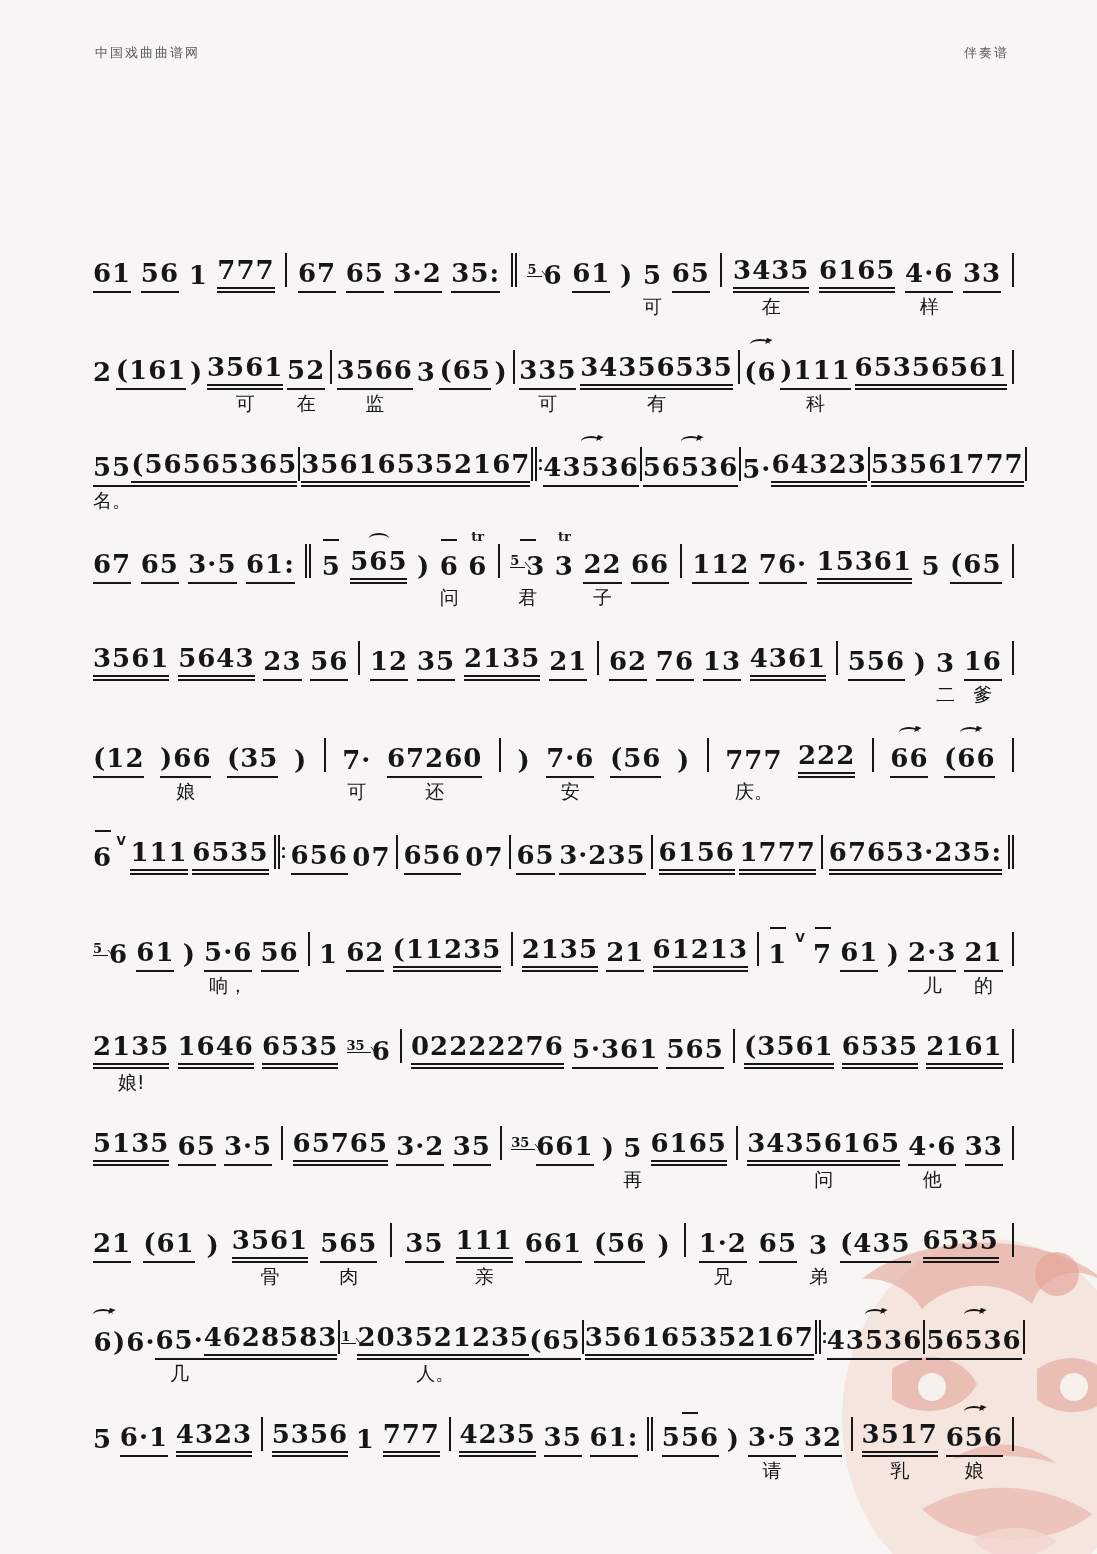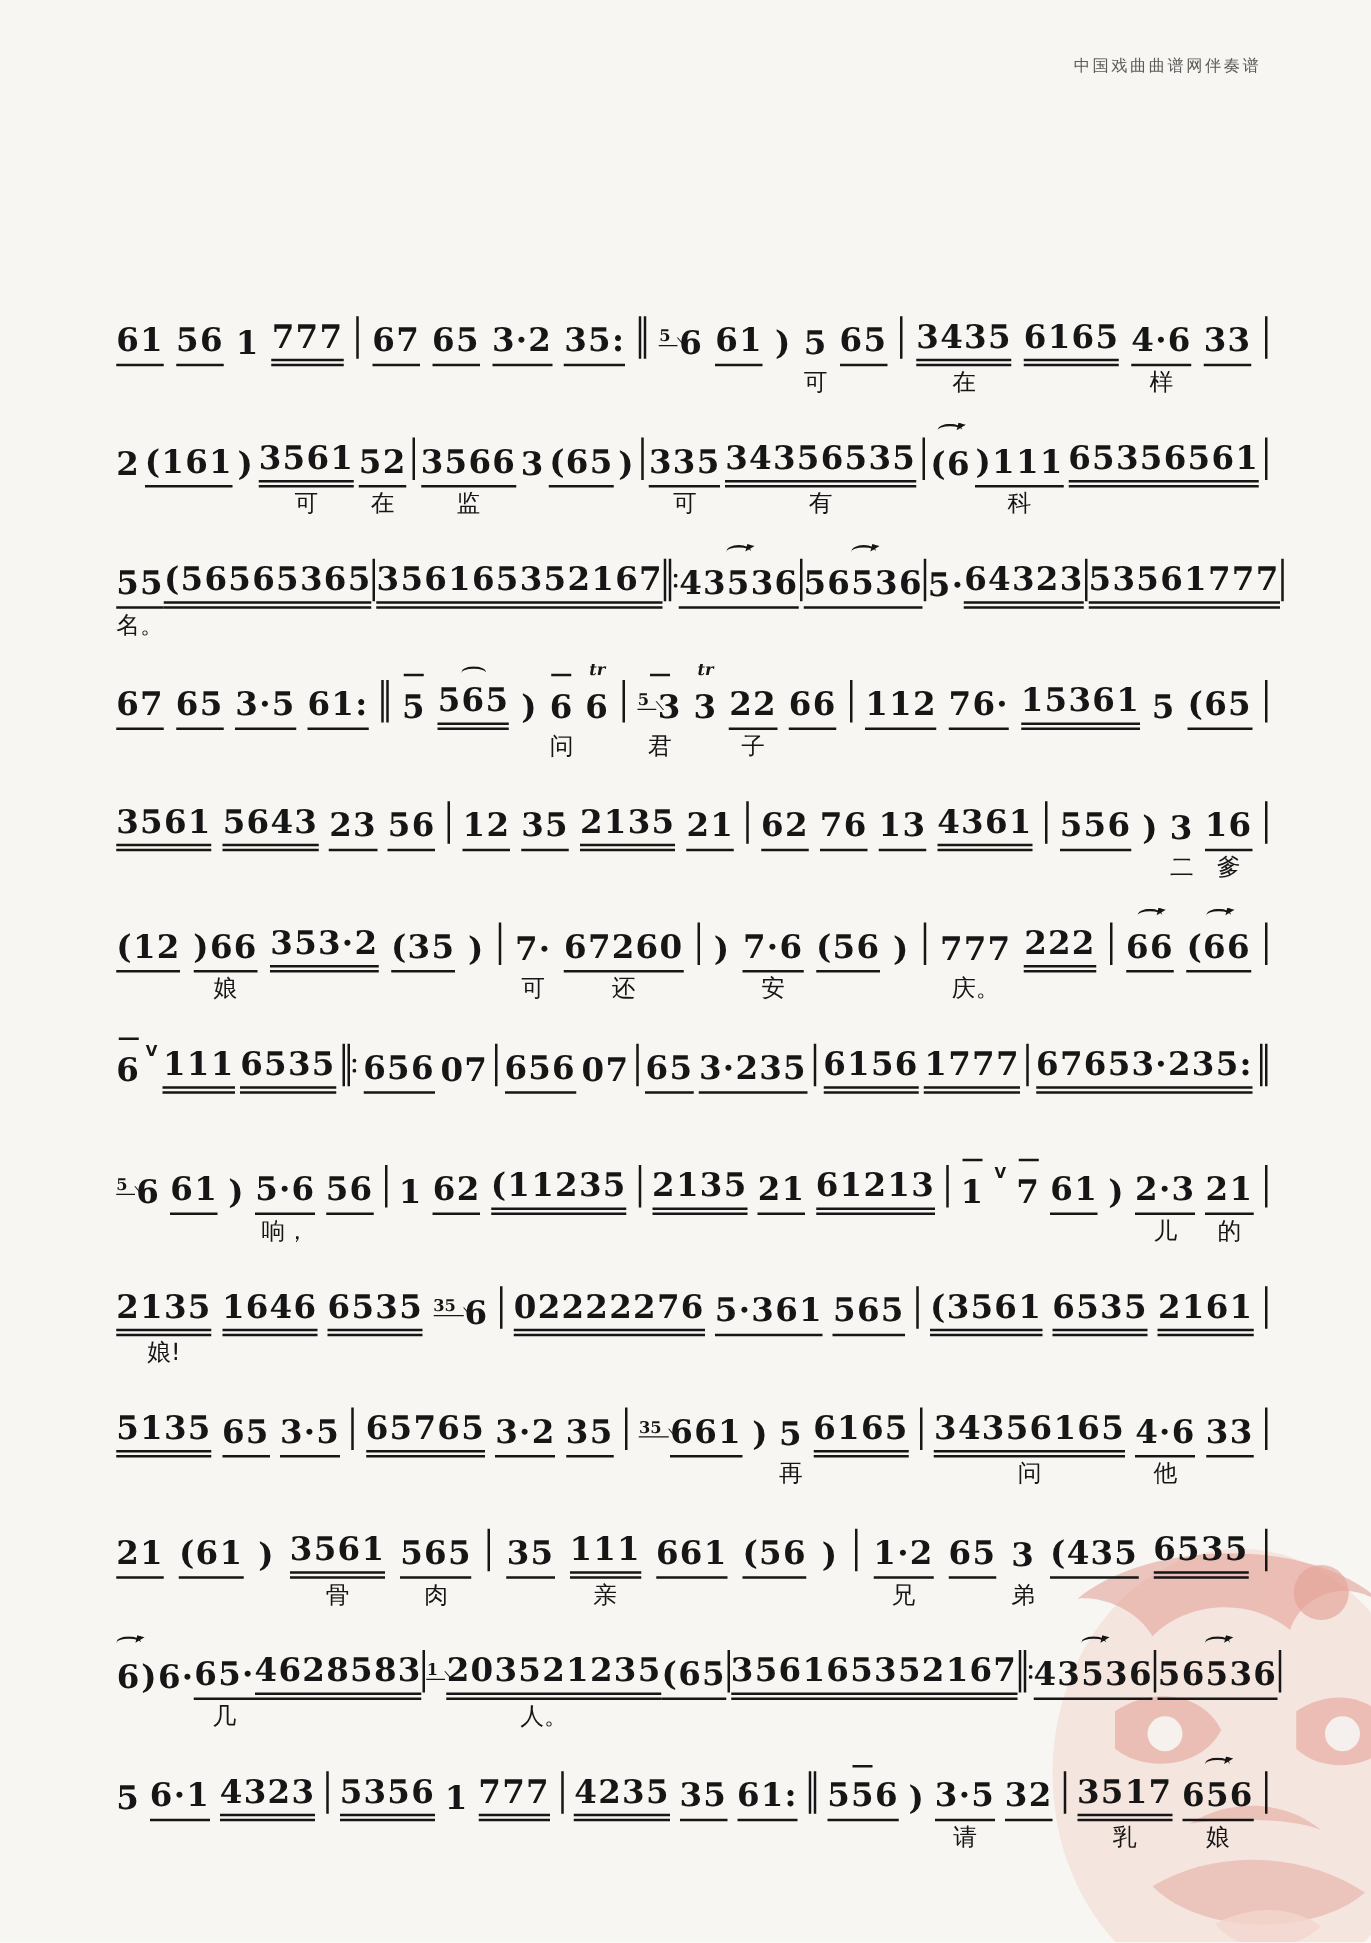--- a/index.html
+++ b/index.html
@@ -6,42 +6,42 @@
   .page{
     position:relative;
     width:1097px;height:1554px;
     background:#f7f6f3;
     font-family:"DejaVu Serif", serif;
     color:#161616;
     overflow:hidden;
   }
   .header{
     position:absolute;top:44px;left:95px;right:88px;
-    display:flex;justify-content:flex-end;
+    display:flex;justify-content:space-between;
     font-family:"DejaVu Sans", sans-serif;
     font-size:13px;color:#5a5a5a;letter-spacing:2px;
     z-index:2;
   }
   .score{
     position:absolute;top:225px;left:93px;width:922px;z-index:1;
   }
   .line{
     height:97px;
     display:flex;align-items:flex-end;
   }
   .tokens{
     display:flex;justify-content:space-between;align-items:flex-end;
     width:100%;
   }
   .tok{display:flex;flex-direction:column;align-items:center;}
   .orn{
     height:17px;font-size:12px;line-height:14px;
     display:flex;align-items:flex-end;justify-content:center;
   }
-  .orn .tr{font-style:italic;font-weight:bold;font-size:13px;font-family:"DejaVu Serif",serif;}
+  .orn .tr{font-weight:bold;font-size:13px;font-family:"DejaVu Serif",serif;}
   .orn .tie{width:16px;height:2px;background:#161616;margin-bottom:3px;}
   .orn .arc{width:20px;height:9px;border-top:2px solid #161616;border-radius:50% 50% 0 0;}
   .orn .arrow{width:20px;height:9px;border-top:2px solid #161616;border-radius:50% 50% 0 0;position:relative;}
   .orn .arrow::after{
     content:"";position:absolute;right:-2px;top:-2px;
     border:3px solid transparent;border-top-color:#161616;border-left-color:#161616;
     transform:rotate(15deg);
   }
   .noterow{
     height:40px;display:flex;align-items:flex-end;line-height:32px;
@@ -809,27 +809,20 @@
           <span class="tok">
             <span class="orn"></span>
             <span class="noterow">
               <span class="nt u1">)66</span>
             </span>
             <span class="lyr">娘</span>
           </span>
           <span class="tok">
             <span class="orn"></span>
             <span class="noterow">
-              <span class="nt u2">353·2</span>
-            </span>
-            <span class="lyr"></span>
-          </span>
-          <span class="tok">
-            <span class="orn"></span>
-            <span class="noterow">
               <span class="nt u1">(35</span>
             </span>
             <span class="lyr"></span>
           </span>
           <span class="tok">
             <span class="orn"></span>
             <span class="noterow">
               <span class="nt u0">)</span>
             </span>
             <span class="lyr"></span>

